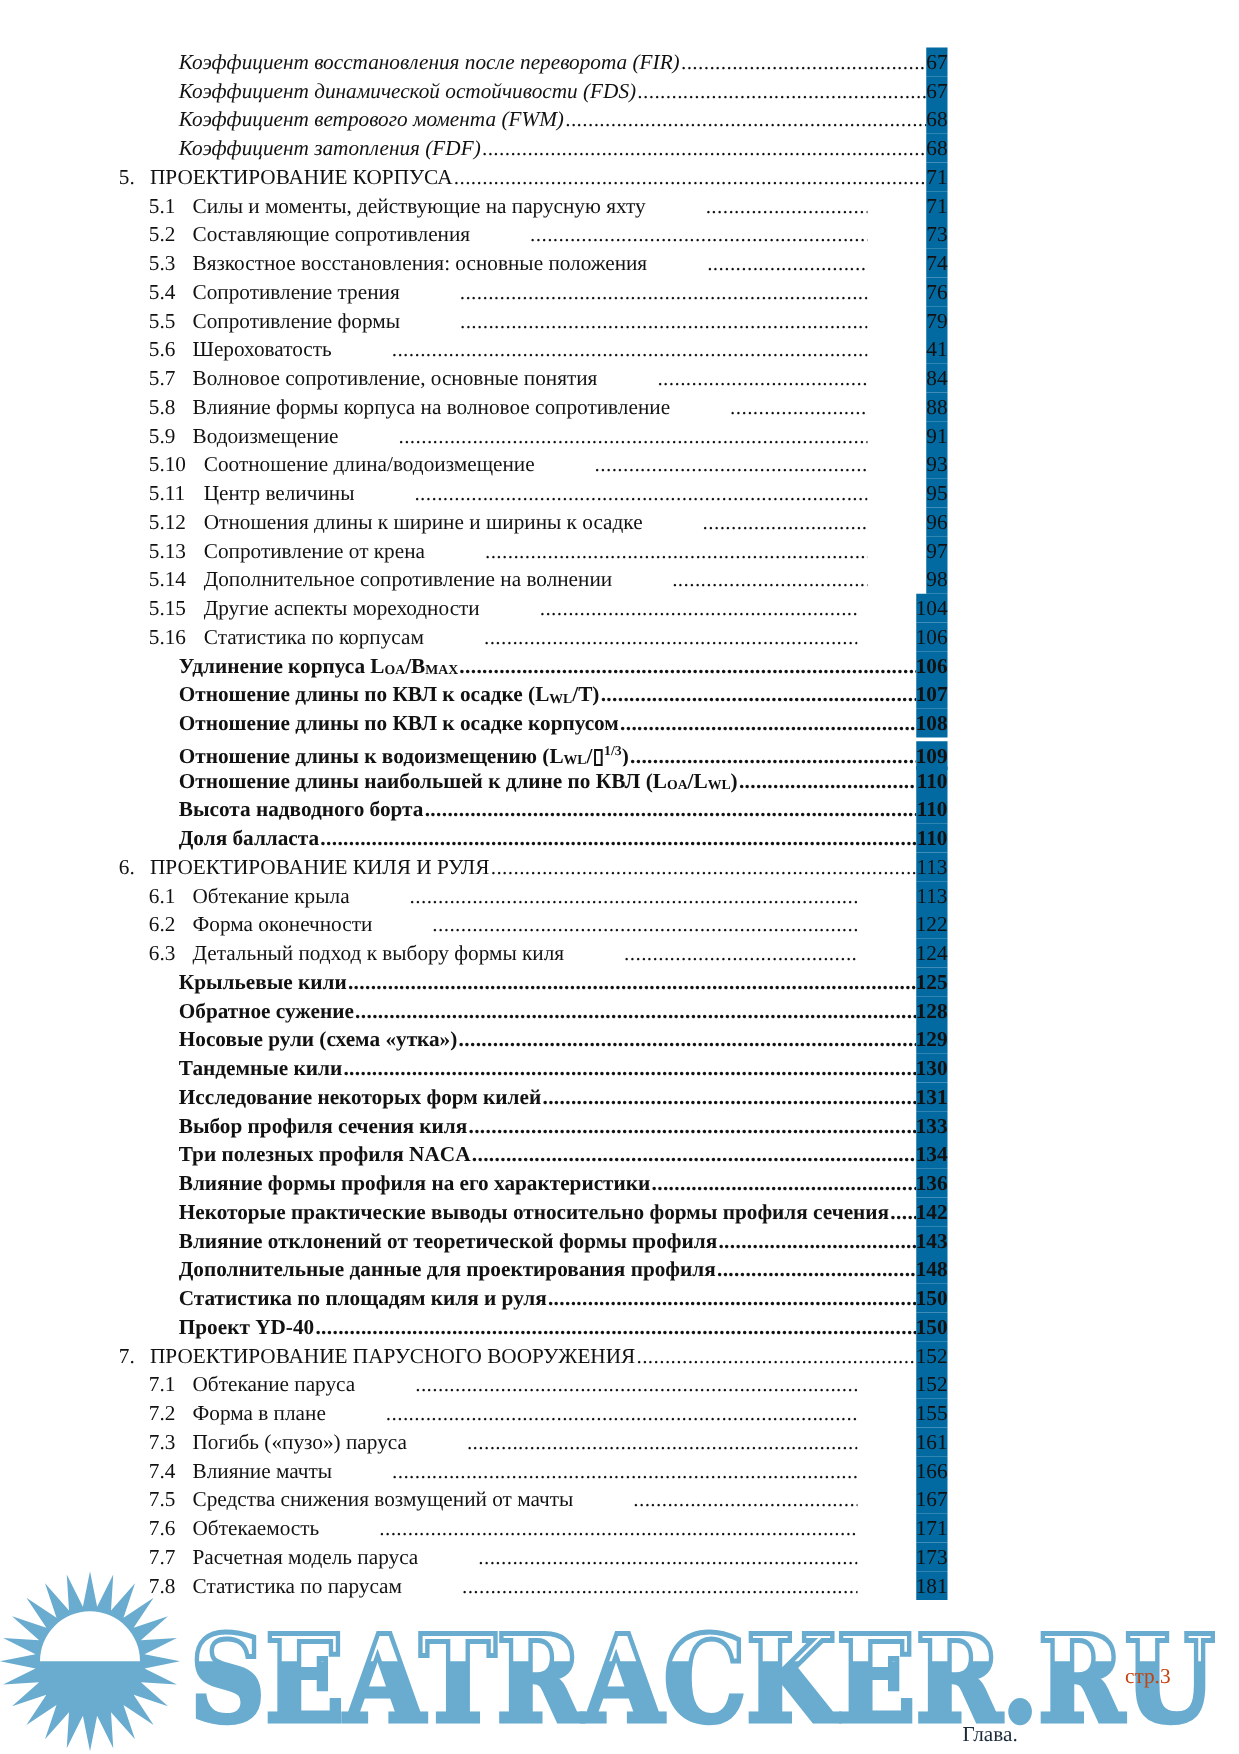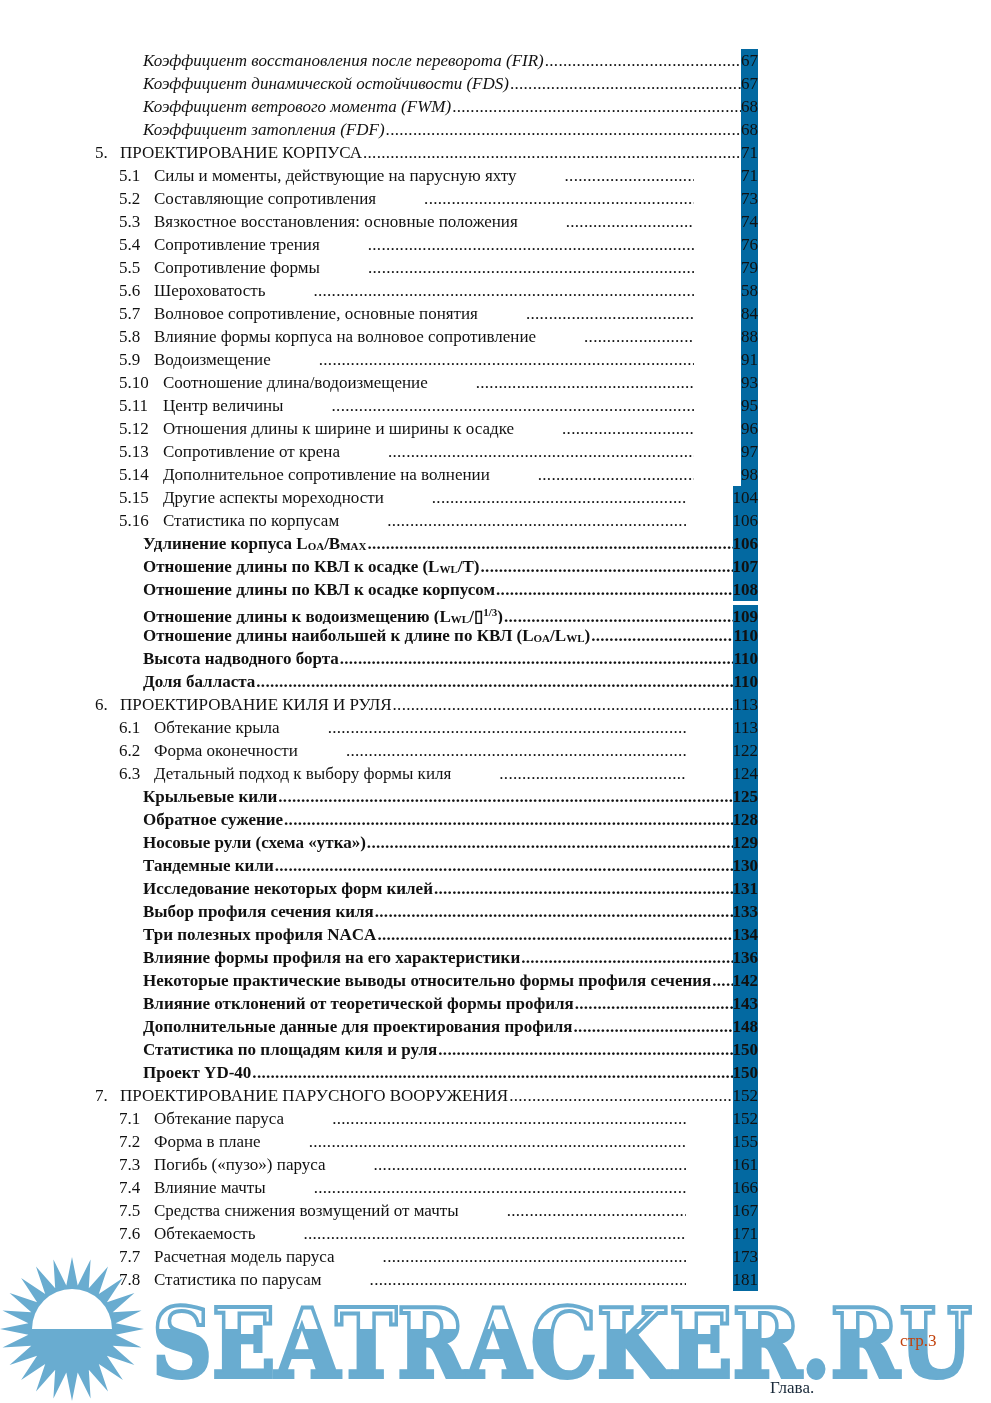--- a/index.html
+++ b/index.html
@@ -1,18 +1,18 @@
 <!DOCTYPE html>
 <html><head>
 <meta charset="utf-8">
 <style>
   html, body { margin: 0; padding: 0; background: #ffffff; }
   body { width: 991px; height: 1403px; position: relative; overflow: hidden;
          font-family: "Liberation Serif", serif; color: #111111; }
-  #toc { position: absolute; left: 0; top: 49px; width: 805px; }
+  #toc { position: absolute; left: 0; top: 38px; width: 805px; }
   .row { position: relative; height: 23px; line-height: 23px; font-size: 17px;
          white-space: nowrap; display: flex; align-items: baseline; }
   .row .num { position: absolute; top: 0; }
   .row .lead { display: flex; align-items: baseline; position: absolute; top: 0; right: 47px; }
   .row .title { background: #fff; padding-right: 1px; }
   .row .dots { flex: 1 1 auto; overflow: hidden; white-space: nowrap; letter-spacing: 0.3px; }
   .row .page { background: #0369a1; }
   .l0 .lead { left: 143px; } .l0 .title { font-style: italic; }
   .l1 .num { left: 95px; } .l1 .lead { left: 120px; }
   .l2 .num { left: 119px; } .l2 .lead { left: 154px; gap: 47px; }
@@ -103,21 +103,21 @@
         <span class="title"><span>Сопротивление формы</span></span>
         <span class="dots">............................................................................................................................................................................................................................</span>
         <span class="page">79</span>
       </span>
     </div>
     <div class="row l2">
       <span class="num">5.6</span>
       <span class="lead">
         <span class="title"><span>Шероховатость</span></span>
         <span class="dots">............................................................................................................................................................................................................................</span>
-        <span class="page">58</span>
+        <span class="page">41</span>
       </span>
     </div>
     <div class="row l2">
       <span class="num">5.7</span>
       <span class="lead">
         <span class="title"><span>Волновое сопротивление, основные понятия</span></span>
         <span class="dots">............................................................................................................................................................................................................................</span>
         <span class="page">84</span>
       </span>
     </div>

